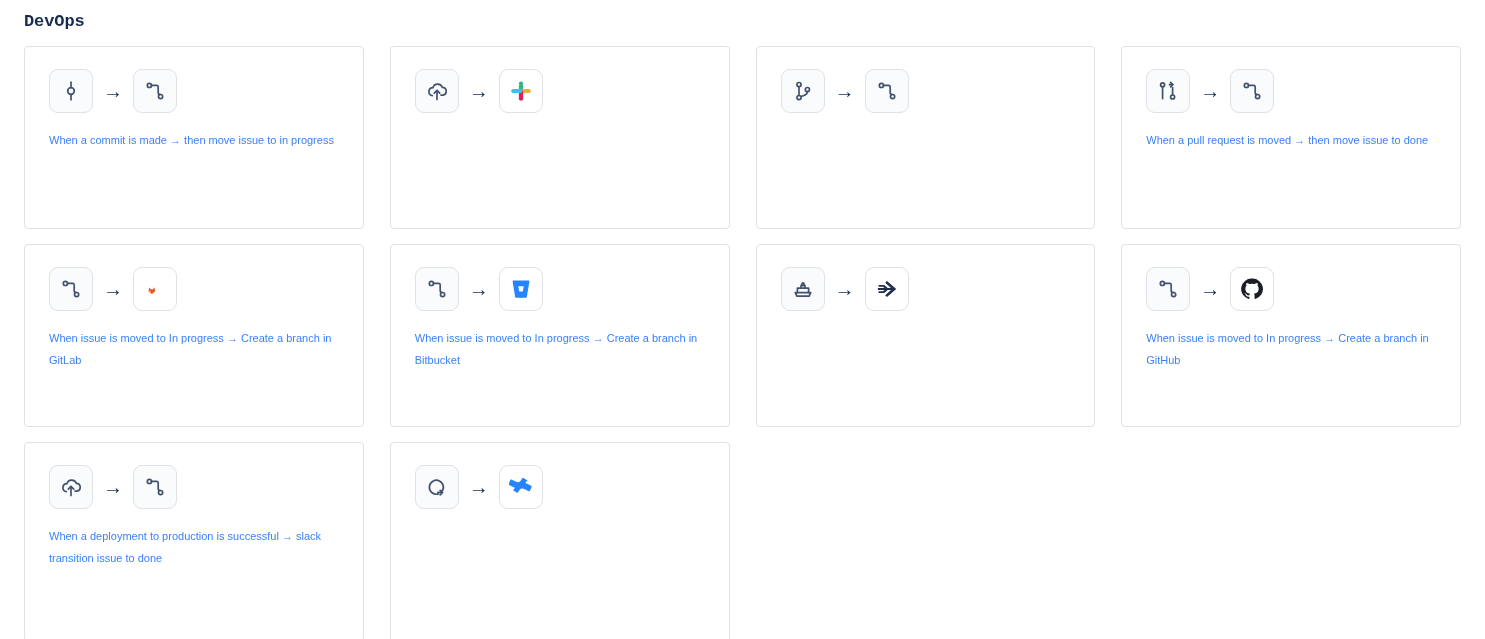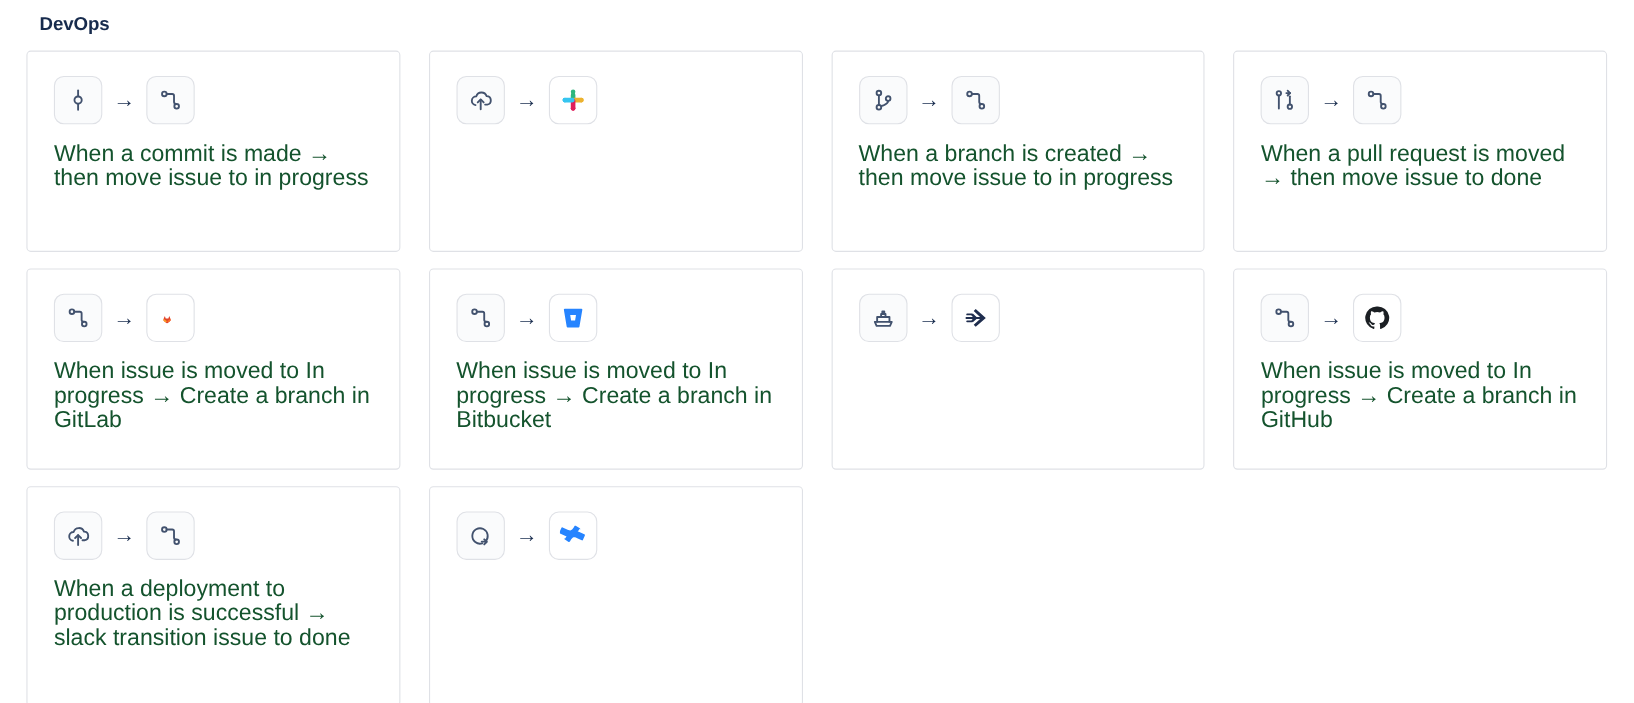--- a/index.html
+++ b/index.html
@@ -14,22 +14,23 @@
   }
   .page {
     width: 1485px;
     padding: 10px 24px 0 24px;
   }
   .page-title {
     font-size: 17px;
     font-weight: 700;
     color: #172B4D;
     letter-spacing: -0.1px;
-    margin: 0 0 12px 12px;
+    margin: 0 0 12px 0;
     line-height: 24px;
+    font-family: Liberation Mono, monospace;
   }
   .grid {
     display: grid;
     grid-template-columns: repeat(4, 1fr);
     column-gap: 26px;
     row-gap: 15px;
   }
   .card {
     background: #ffffff;
     border: 1px solid #DFE1E6;
@@ -63,23 +64,23 @@
   }
   .arrow {
     color: #172B4D;
     font-size: 20px;
     line-height: 1;
     width: 20px;
     text-align: center;
     flex: 0 0 auto;
   }
   .card-text {
-    font-size: 21px;
+    font-size: 11px;
     line-height: 22px;
-    color: #14532d;
+    color: #3b82f6;
     max-width: 300px;
   }
   svg { display: block; }
 </style>
 </head>
 <body>
 
 <div class="page">
   <h1 class="page-title">DevOps</h1>
   <div class="grid" id="grid">
@@ -121,21 +122,20 @@
               <use xlink:href="#sym-branch-icon"></use>
             </svg>
           </div>
           <span class="arrow">→</span>
           <div class="icon-tile">
             <svg width="24" height="24" viewBox="0 0 24 24">
               <use xlink:href="#sym-transition-icon"></use>
             </svg>
           </div>
         </div>
-        <div class="card-text">When a branch is created → then move issue to in progress</div>
       </div>
       <div class="card">
         <div class="icon-row">
           <div class="icon-tile">
             <svg width="24" height="24" viewBox="0 0 24 24">
               <use xlink:href="#sym-pull-request-icon"></use>
             </svg>
           </div>
           <span class="arrow">→</span>
           <div class="icon-tile">

